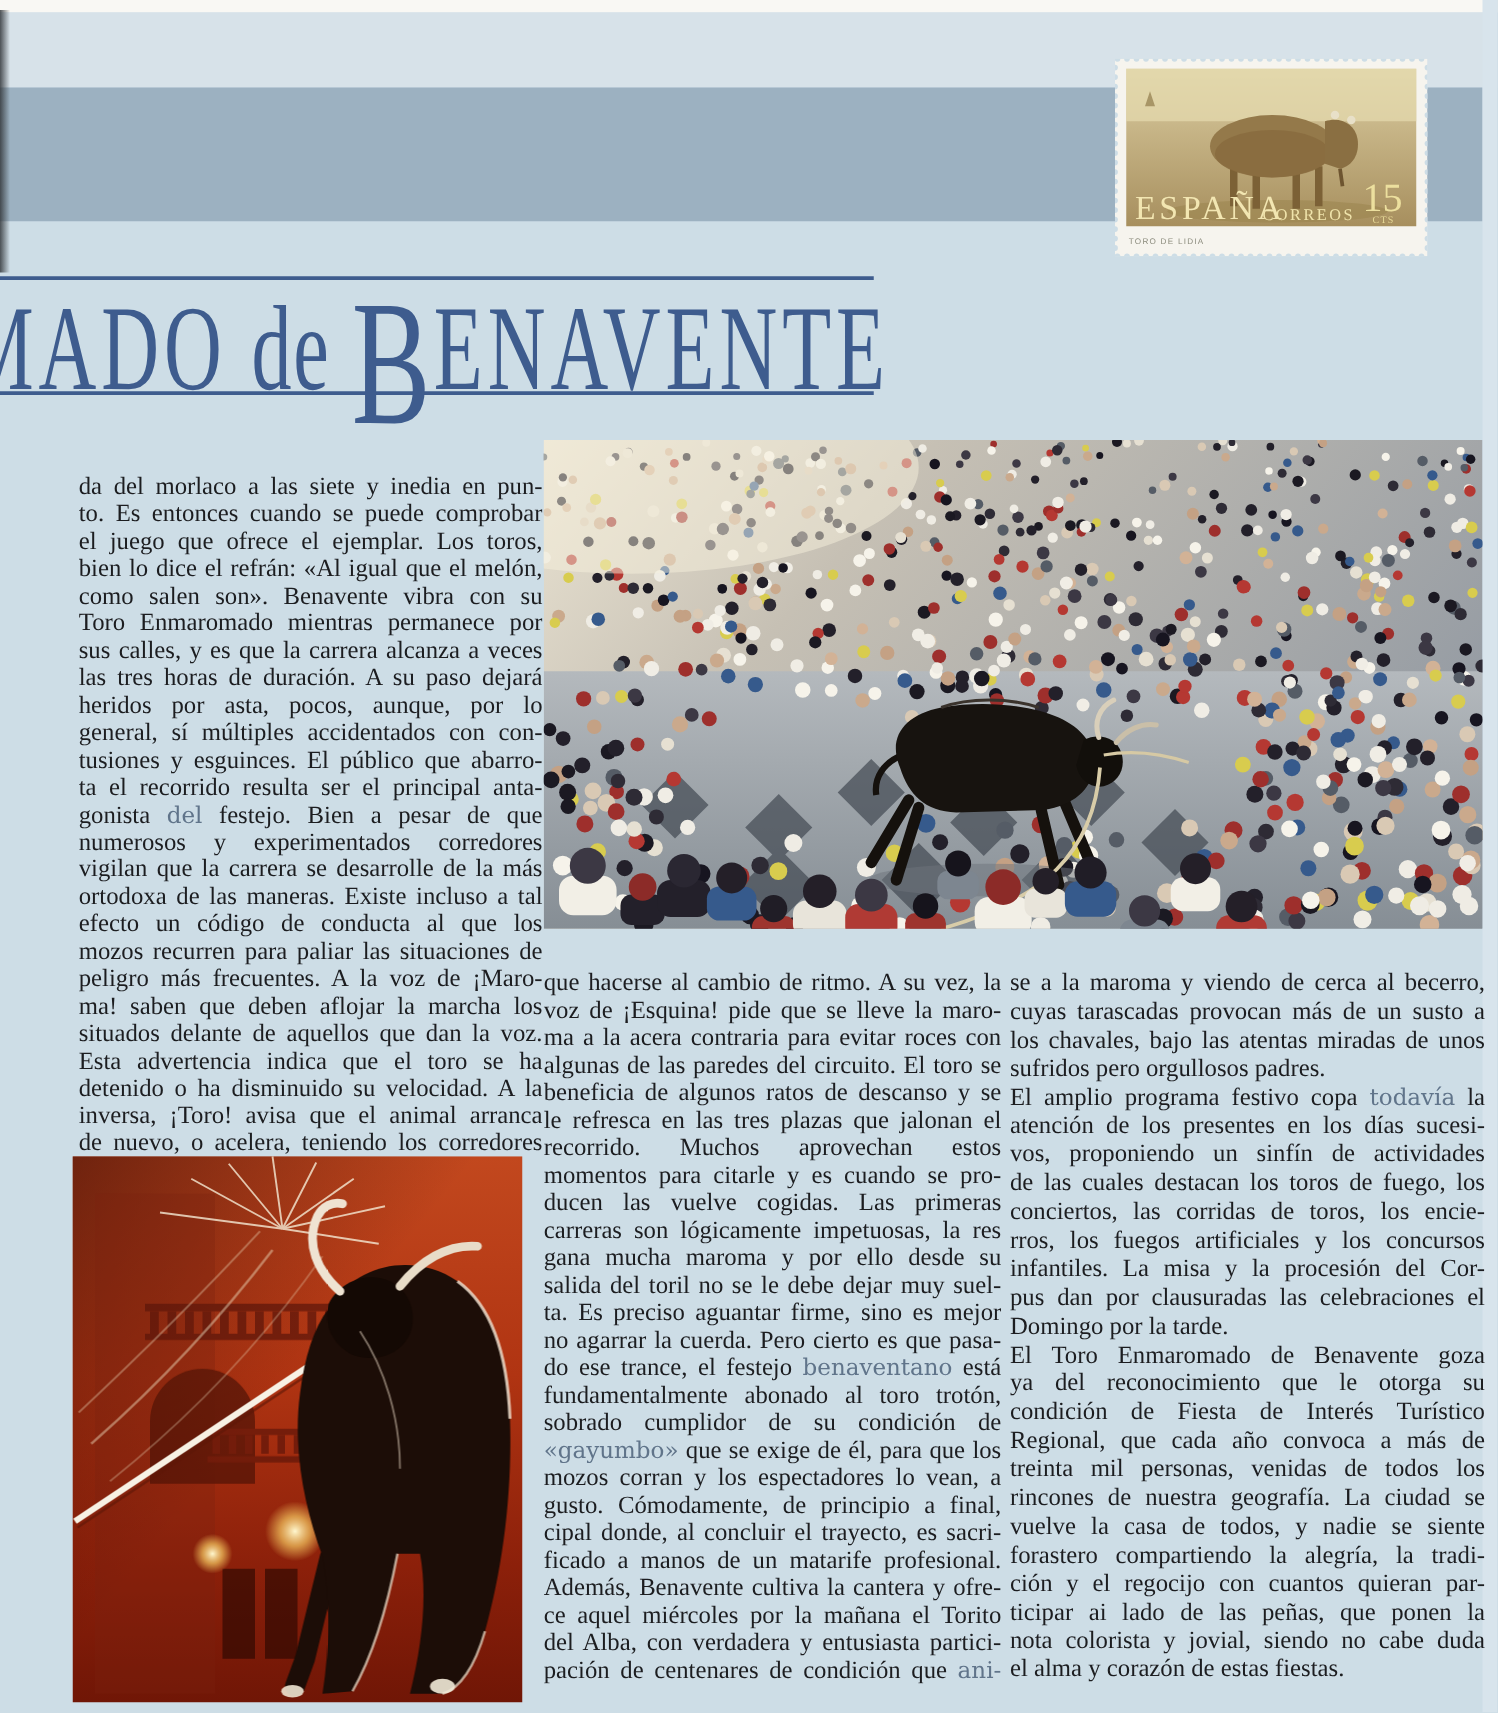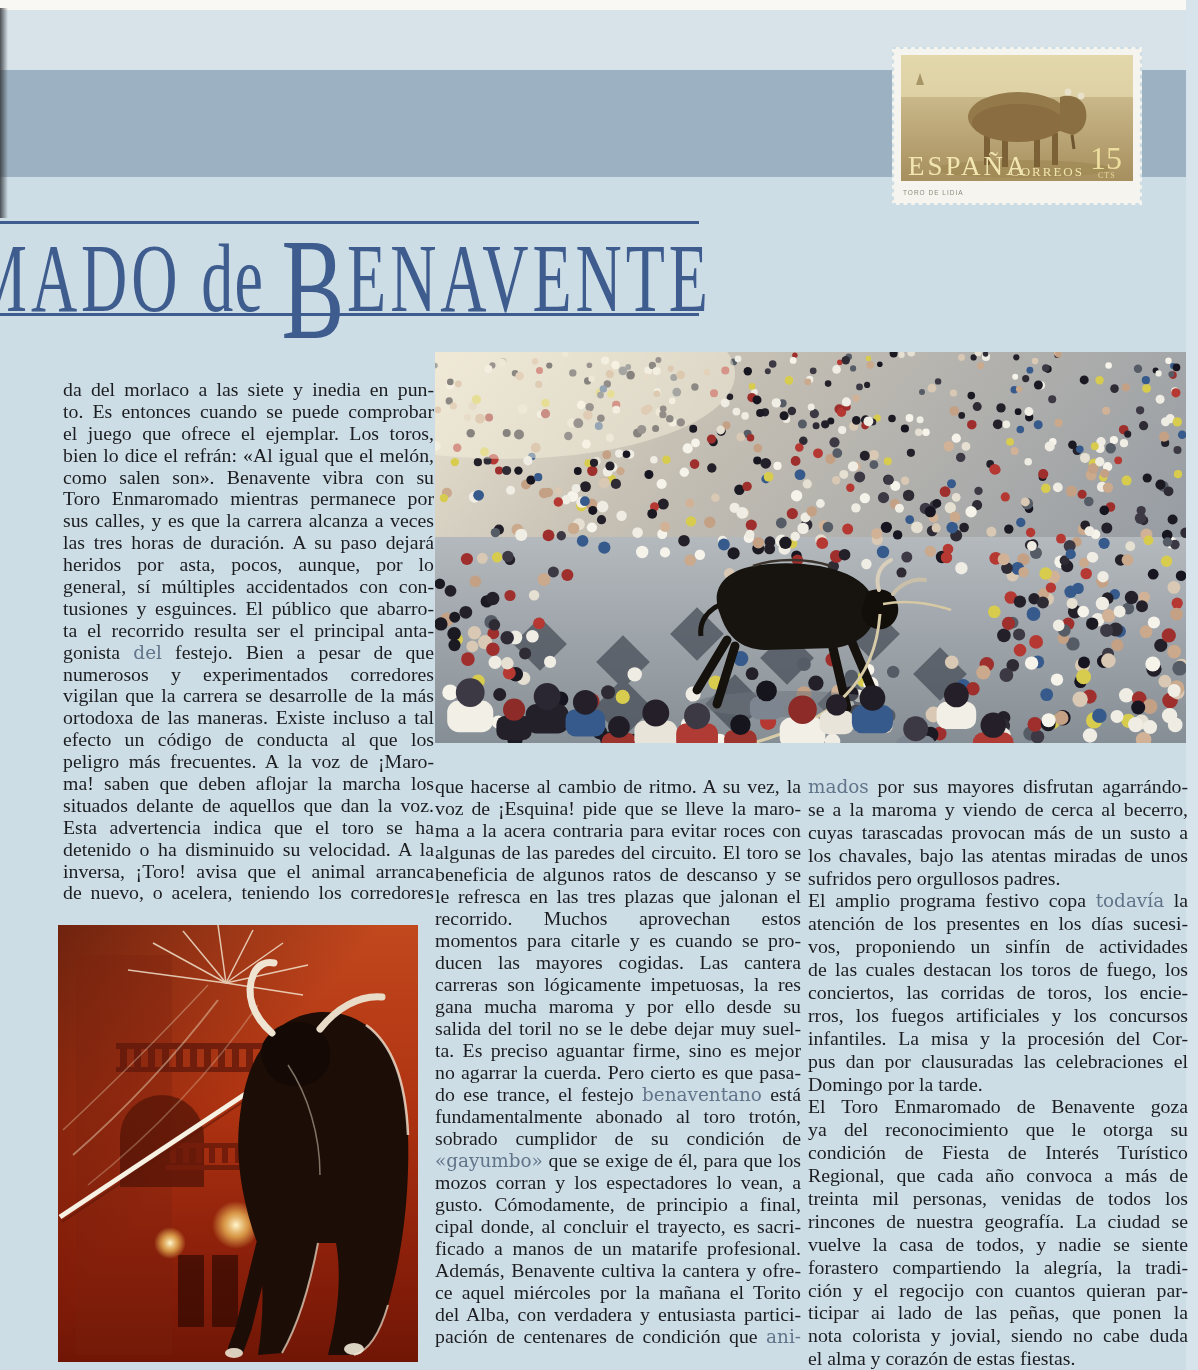--- a/index.html
+++ b/index.html
@@ -1115,58 +1115,58 @@
     <div class="ln"><span>las tres horas de duración. A su paso dejará</span></div>
     <div class="ln"><span>heridos por asta, pocos, aunque, por lo</span></div>
     <div class="ln"><span>general, sí múltiples accidentados con con-</span></div>
     <div class="ln"><span>tusiones y esguinces. El público que abarro-</span></div>
     <div class="ln"><span>ta el recorrido resulta ser el principal anta-</span></div>
     <div class="ln"><span>gonista </span><span class="alt">del</span><span> festejo. Bien a pesar de que</span></div>
     <div class="ln"><span>numerosos y experimentados corredores</span></div>
     <div class="ln"><span>vigilan que la carrera se desarrolle de la más</span></div>
     <div class="ln"><span>ortodoxa de las maneras. Existe incluso a tal</span></div>
     <div class="ln"><span>efecto un código de conducta al que los</span></div>
+    <div class="ln"><span>mozos recurren para paliar las situaciones de</span></div>
     <div class="ln"><span>peligro más frecuentes. A la voz de ¡Maro-</span></div>
     <div class="ln"><span>ma! saben que deben aflojar la marcha los</span></div>
     <div class="ln"><span>situados delante de aquellos que dan la voz.</span></div>
     <div class="ln"><span>Esta advertencia indica que el toro se ha</span></div>
     <div class="ln"><span>detenido o ha disminuido su velocidad. A la</span></div>
     <div class="ln"><span>inversa, ¡Toro! avisa que el animal arranca</span></div>
     <div class="ln"><span>de nuevo, o acelera, teniendo los corredores</span></div>
   </div>
 <div class="col" style="left:435px;top:775px;width:366px;--lh:22.0px">
     <div class="ln"><span>que hacerse al cambio de ritmo. A su vez, la</span></div>
     <div class="ln"><span>voz de ¡Esquina! pide que se lleve la maro-</span></div>
     <div class="ln"><span>ma a la acera contraria para evitar roces con</span></div>
     <div class="ln"><span>algunas de las paredes del circuito. El toro se</span></div>
     <div class="ln"><span>beneficia de algunos ratos de descanso y se</span></div>
     <div class="ln"><span>le refresca en las tres plazas que jalonan el</span></div>
     <div class="ln"><span>recorrido. Muchos aprovechan estos</span></div>
     <div class="ln"><span>momentos para citarle y es cuando se pro-</span></div>
-    <div class="ln"><span>ducen las mayores cogidas. Las cantera</span></div>
+    <div class="ln"><span>ducen las vuelve cogidas. Las primeras</span></div>
     <div class="ln"><span>carreras son lógicamente impetuosas, la res</span></div>
     <div class="ln"><span>gana mucha maroma y por ello desde su</span></div>
     <div class="ln"><span>salida del toril no se le debe dejar muy suel-</span></div>
     <div class="ln"><span>ta. Es preciso aguantar firme, sino es mejor</span></div>
     <div class="ln"><span>no agarrar la cuerda. Pero cierto es que pasa-</span></div>
     <div class="ln"><span>do ese trance, el festejo </span><span class="alt">benaventano</span><span> está</span></div>
     <div class="ln"><span>fundamentalmente abonado al toro trotón,</span></div>
     <div class="ln"><span>sobrado cumplidor de su condición de</span></div>
     <div class="ln"><span></span><span class="alt">«gayumbo»</span><span> que se exige de él, para que los</span></div>
     <div class="ln"><span>mozos corran y los espectadores lo vean, a</span></div>
     <div class="ln"><span>gusto. Cómodamente, de principio a final,</span></div>
     <div class="ln"><span>cipal donde, al concluir el trayecto, es sacri-</span></div>
     <div class="ln"><span>ficado a manos de un matarife profesional.</span></div>
     <div class="ln"><span>Además, Benavente cultiva la cantera y ofre-</span></div>
     <div class="ln"><span>ce aquel miércoles por la mañana el Torito</span></div>
     <div class="ln"><span>del Alba, con verdadera y entusiasta partici-</span></div>
     <div class="ln"><span>pación de centenares de condición que </span><span class="alt">ani-</span><span></span></div>
   </div>
 <div class="col" style="left:808px;top:775px;width:380px;--lh:22.9px">
-    <div class="ln"><span></span><span class="alt">mados</span><span> por sus mayores disfrutan agarrándo-</span></div>
     <div class="ln"><span>se a la maroma y viendo de cerca al becerro,</span></div>
     <div class="ln"><span>cuyas tarascadas provocan más de un susto a</span></div>
     <div class="ln"><span>los chavales, bajo las atentas miradas de unos</span></div>
     <div class="ln rag"><span>sufridos pero orgullosos padres.</span></div>
     <div class="ln"><span>El amplio programa festivo copa </span><span class="alt">todavía</span><span> la</span></div>
     <div class="ln"><span>atención de los presentes en los días sucesi-</span></div>
     <div class="ln"><span>vos, proponiendo un sinfín de actividades</span></div>
     <div class="ln"><span>de las cuales destacan los toros de fuego, los</span></div>
     <div class="ln"><span>conciertos, las corridas de toros, los encie-</span></div>
     <div class="ln"><span>rros, los fuegos artificiales y los concursos</span></div>

